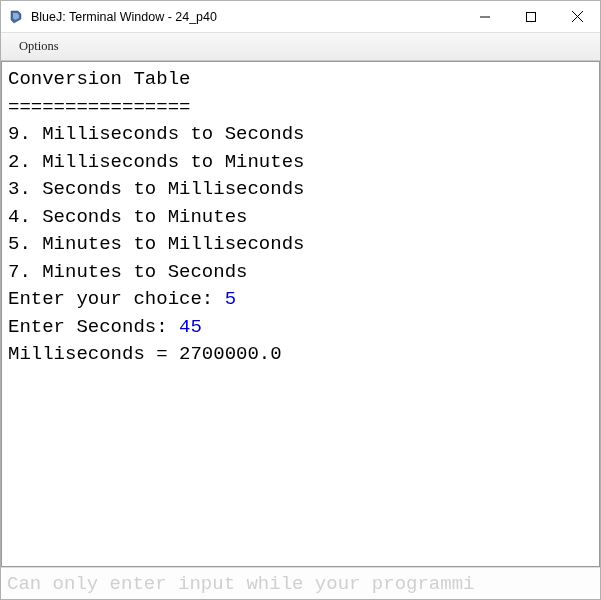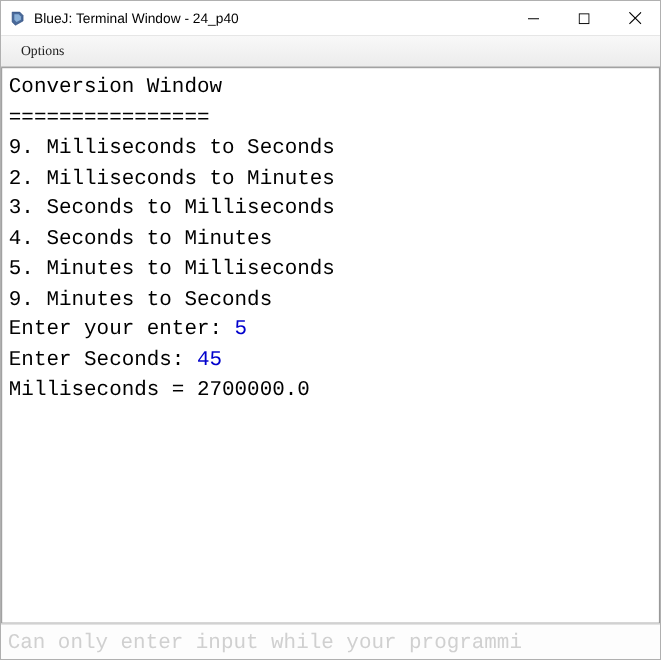--- a/index.html
+++ b/index.html
@@ -134,29 +134,29 @@
           <line x1="11" y1="0" x2="0" y2="11" stroke="#000" stroke-width="1"></line>
         </svg>
       </button>
     </div>
   </div>
 
   <div class="menubar">
     <div class="menu-item">Options</div>
   </div>
 
-  <div class="terminal-area"><span>Conversion Window</span>
+  <div class="terminal-area"><span>Conversion Table</span>
 <span>================</span>
 <span>9. Milliseconds to Seconds</span>
 <span>2. Milliseconds to Minutes</span>
 <span>3. Seconds to Milliseconds</span>
 <span>4. Seconds to Minutes</span>
 <span>5. Minutes to Milliseconds</span>
-<span>9. Minutes to Seconds</span>
-<span>Enter your enter: </span><span class="input-val">5</span>
+<span>7. Minutes to Seconds</span>
+<span>Enter your choice: </span><span class="input-val">5</span>
 <span>Enter Seconds: </span><span class="input-val">45</span>
 <span>Milliseconds = 2700000.0</span>
 </div>
 
   <div class="input-bar">
     <span>Can only enter input while your programmi</span>
   </div>
 
 </div>
 

